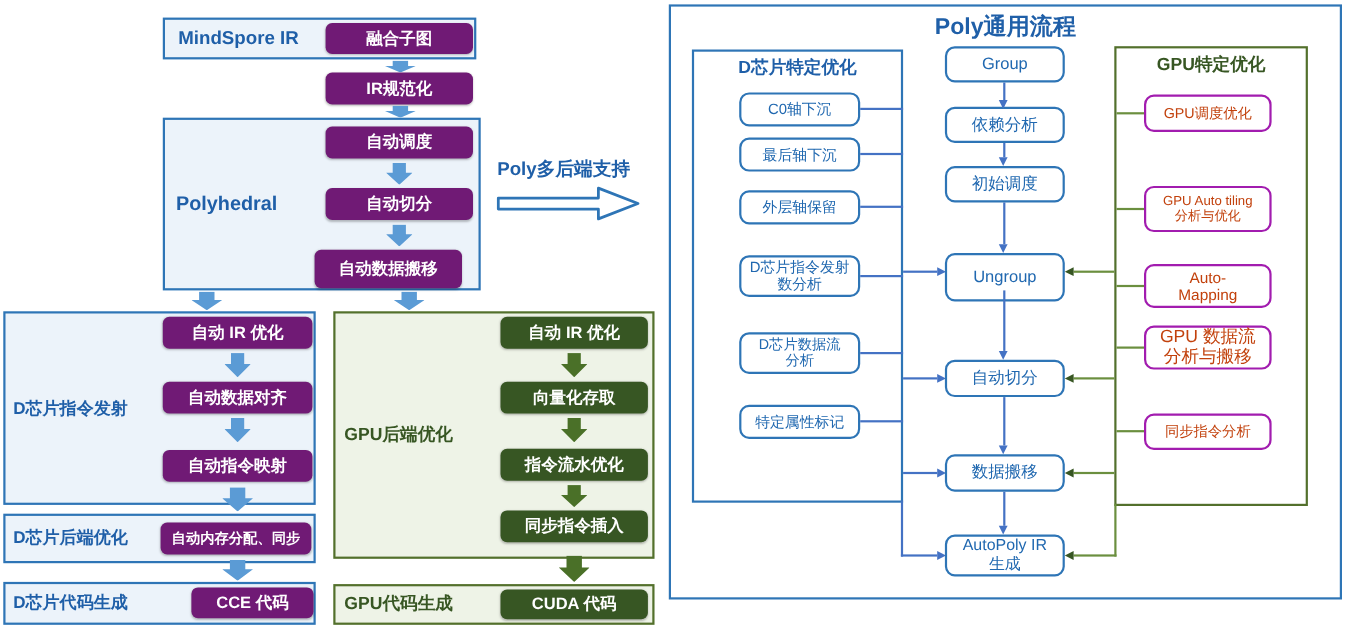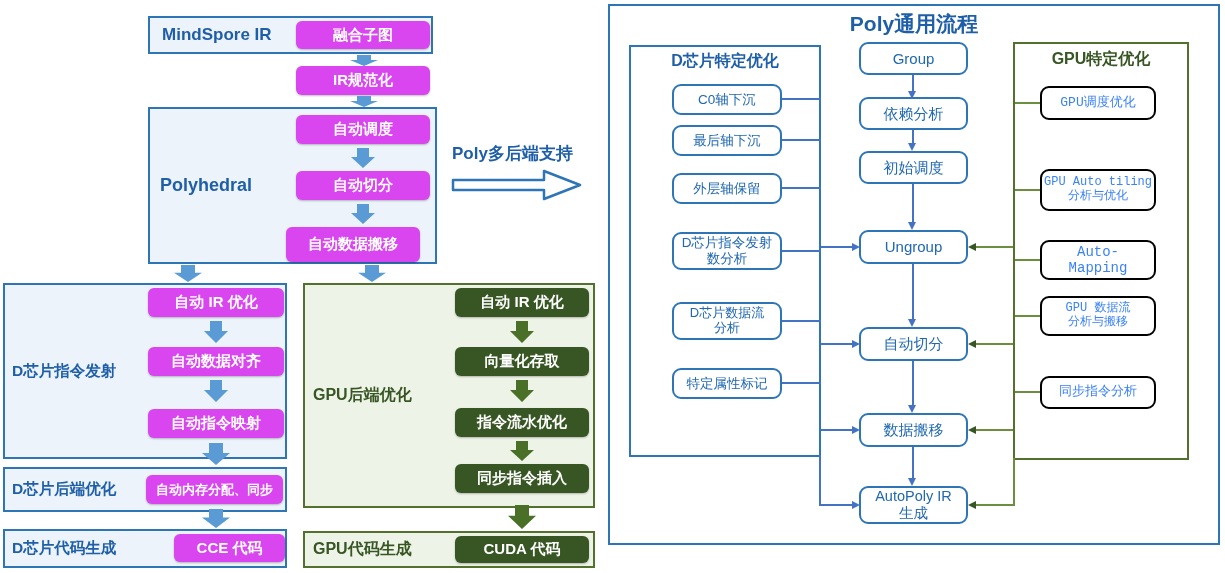--- a/index.html
+++ b/index.html
@@ -4,34 +4,34 @@
 <style>
   html,body{margin:0;padding:0;background:#fff;}
   #stage{position:relative;width:1225px;height:573px;background:#fff;overflow:hidden;
          font-family:"Liberation Sans","DejaVu Sans",sans-serif;}
   .ab{position:absolute;box-sizing:border-box;}
   
   .pb{background:#ecf3fa;border:2px solid #2e75b6;}
   
   .pg{background:#eef3e7;border:2px solid #53702c;}
   
-  .bb{background:#d946ef;color:#fff;border-radius:6px;font-weight:700;
+  .bb{background:#701a75;color:#fff;border-radius:6px;font-weight:700;
       display:flex;align-items:center;justify-content:center;box-shadow:0 1px 2px rgba(0,0,0,.25);}
   
   .bg2{background:#375623;color:#fff;border-radius:6px;font-weight:700;
       display:flex;align-items:center;justify-content:center;box-shadow:0 1px 2px rgba(0,0,0,.25);}
   .lb{color:#1f5fa8;font-weight:700;display:flex;align-items:center;}
   .lg{color:#375623;font-weight:700;display:flex;align-items:center;}
   
   .rb{background:#fff;border:2px solid #2e75b6;border-radius:9px;color:#2068b0;
       display:flex;align-items:center;justify-content:center;text-align:center;
       white-space:pre-line;line-height:1.15;font-weight:400;}
-  .rg{background:#fff;border:2px solid #000000;border-radius:9px;color:#3b82f6;
+  .rg{background:#fff;border:2px solid #a21caf;border-radius:9px;color:#c2410c;
       display:flex;align-items:center;justify-content:center;text-align:center;
-      white-space:pre-line;line-height:1.15;font-family:Liberation Mono, monospace;}
+      white-space:pre-line;line-height:1.15;}
   
   .hl{background:#4472c4;height:2px;}
   .vl{background:#4472c4;width:2px;}
   .hlg{background:#6b8f3f;height:2px;}
   .vlg{background:#6b8f3f;width:2px;}
   
   .tr{width:0;height:0;}
   .tr.r{border-top:4px solid transparent;border-bottom:4px solid transparent;border-left:8px solid #4472c4;}
   .tr.l{border-top:4px solid transparent;border-bottom:4px solid transparent;border-right:8px solid #375623;}
   .tr.d{border-left:4px solid transparent;border-right:4px solid transparent;border-top:8px solid #4472c4;}
@@ -137,21 +137,21 @@
   <div class="ab hl" style="left:821px;top:343px;width:31px;"></div>
   <div class="ab tr r" style="left:852px;top:340px;"></div>
   <div class="ab hl" style="left:821px;top:429px;width:31px;"></div>
   <div class="ab tr r" style="left:852px;top:426px;"></div>
   <div class="ab hl" style="left:819px;top:504px;width:33px;"></div>
   <div class="ab tr r" style="left:852px;top:501px;"></div>
 
   <div class="ab rb" style="left:859px;top:42px;width:109px;height:33px;font-size:15px;">Group</div>
   <div class="ab rb" style="left:859px;top:97px;width:109px;height:33px;font-size:15px;">依赖分析</div>
   <div class="ab rb" style="left:859px;top:151px;width:109px;height:33px;font-size:15px;">初始调度</div>
-  <div class="ab rb" style="left:859px;top:230px;width:109px;height:34px;font-size:15px;">Ungroup</div>
+  <div class="ab rb" style="left:859px;top:230px;width:109px;height:44px;font-size:15px;">Ungroup</div>
   <div class="ab rb" style="left:859px;top:327px;width:109px;height:34px;font-size:15px;">自动切分</div>
   <div class="ab rb" style="left:859px;top:413px;width:109px;height:34px;font-size:15px;">数据搬移</div>
   <div class="ab rb" style="left:859px;top:486px;width:109px;height:38px;font-size:14.5px;">AutoPoly IR
 生成</div>
 
   <div class="ab vl" style="left:912px;top:75px;height:16px;"></div>
   <div class="ab tr d" style="left:908px;top:91px;"></div>
   <div class="ab vl" style="left:912px;top:130px;height:13px;"></div>
   <div class="ab tr d" style="left:908px;top:143px;"></div>
   <div class="ab vl" style="left:912px;top:184px;height:38px;"></div>
@@ -163,21 +163,21 @@
   <div class="ab vl" style="left:912px;top:447px;height:31px;"></div>
   <div class="ab tr d" style="left:908px;top:478px;"></div>
 
   <div class="ab" style="left:1013px;top:42px;width:176px;height:418px;border:2px solid #53702c;background:#fff;"></div>
   <div class="ab lg ttl" style="left:1013px;top:49px;width:176px;height:20px;font-size:16px;justify-content:center;">GPU特定优化</div>
   <div class="ab rg" style="left:1040px;top:86px;width:116px;height:34px;font-size:13px;">GPU调度优化</div>
   <div class="ab rg" style="left:1040px;top:169px;width:116px;height:42px;font-size:12px;">GPU Auto tiling
 分析与优化</div>
   <div class="ab rg" style="left:1040px;top:240px;width:116px;height:40px;font-size:14px;">Auto-
 Mapping</div>
-  <div class="ab rg" style="left:1040px;top:296px;width:116px;height:40px;font-size:12px;">GPU 数据流
+  <div class="ab rg" style="left:1040px;top:296px;width:116px;height:40px;font-size:16px;">GPU 数据流
 分析与搬移</div>
   <div class="ab rg" style="left:1040px;top:376px;width:116px;height:33px;font-size:13px;">同步指令分析</div>
 
   <div class="ab hlg" style="left:1015px;top:102px;width:25px;"></div>
   <div class="ab hlg" style="left:1015px;top:189px;width:25px;"></div>
   <div class="ab hlg" style="left:1015px;top:259px;width:25px;"></div>
   <div class="ab hlg" style="left:1015px;top:315px;width:25px;"></div>
   <div class="ab hlg" style="left:1015px;top:391px;width:25px;"></div>
 
   <div class="ab vlg" style="left:1013px;top:458px;height:48px;"></div>

